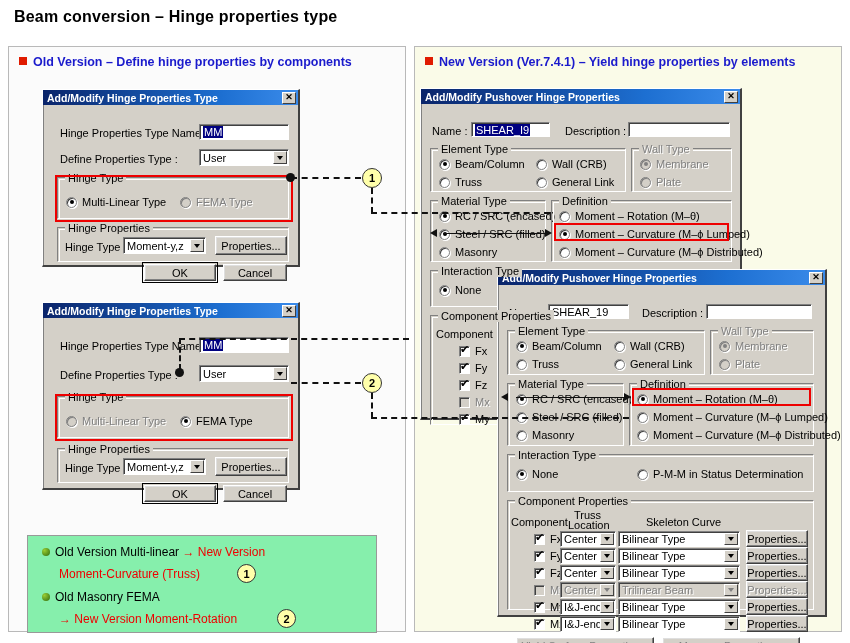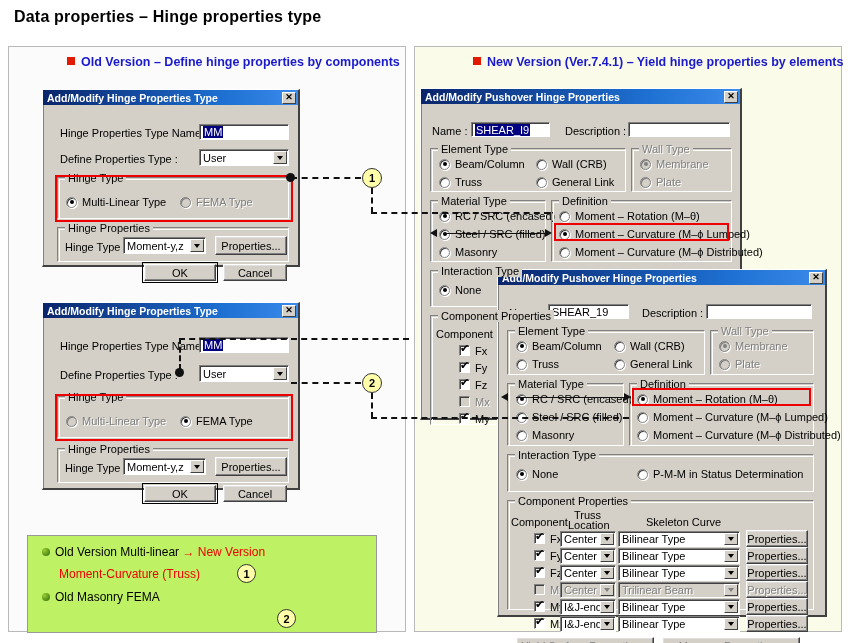--- a/index.html
+++ b/index.html
@@ -25,21 +25,20 @@
     border: 1px solid #b9b9b9;
     background: #fbfbfb;
   }
   #panel-old { left: 8px;  top: 46px; width: 398px; height: 586px; }
   #panel-new { left: 414px; top: 46px; width: 428px; height: 586px; background:#fafbe8; }
 
   .panel-head {
     position: absolute; left: 10px; top: 8px;
     font-size: 12.5px; font-weight: bold; color: #1a1acc;
     white-space: nowrap;
-    margin-left: 48px;
   }
   .panel-head .bullet {
     display:inline-block; width:8px; height:8px; background:#e01b00;
     margin-right:6px; vertical-align: 1px;
   }
 
   
   .dlg {
     position: absolute;
     background: #d4d0c8;
@@ -145,21 +144,21 @@
   }
   .radio .bx.on::after{
     content:""; position:absolute; left:2.5px; top:2.5px; width:4px;height:4px;
     border-radius:50%; background:#000;
   }
   .radio.dim { color:#808080; text-shadow:1px 1px 0 #fff; }
   .radio.dim .bx { background:#d4d0c8; box-shadow: inset 1px 1px 0 #808080, 1px 1px 0 #fff;}
   .radio.dim .bx.on::after{ background:#808080; }
 
   
-  .chk { position:absolute; display:flex; align-items:flex-start; white-space:nowrap; font-size:11px;padding-left:20px;}
+  .chk { position:absolute; display:flex; align-items:flex-end; white-space:nowrap; font-size:11px;padding-left:20px;}
   .chk .bx {
     width:11px;height:11px;background:#fff;
     border-top:1px solid #808080;border-left:1px solid #808080;
     border-right:1px solid #fff;border-bottom:1px solid #fff;
     box-shadow: inset 1px 1px 0 #404040;
     margin-right:5px; flex:none; position:relative;
   }
   .chk .bx.on::after{
     content:"\2714"; position:absolute; left:0px; top:-3px;
     font-size:11px; color:#000; line-height:1;
@@ -190,35 +189,35 @@
   .numcircle {
     position:absolute; width:19px; height:19px; border-radius:50%;
     background:#ffffaa; border:1px solid #333;
     display:flex; align-items:center; justify-content:center;
     font-size:11px; font-weight:bold; color:#000; z-index:10;
   }
 
   
   #legend {
     position:absolute; left:26px; top:534px; width:350px; height:98px;
-    background:#bef264; border:1px solid #999;
+    background:#86efac; border:1px solid #999;
   }
   #legend .li { position:absolute; font-size:12px; white-space:nowrap; }
   #legend .gbullet{
     display:inline-block;width:8px;height:8px;border-radius:50%;
     background:radial-gradient(circle at 30% 30%, #9acd32, #2e6b0e);
     margin-right:5px; vertical-align:0px;
   }
   .blk { color:#000; }
   .red { color:#ee0000; }
 </style>
 </head>
 <body>
 
-<div id="page-title">Data properties – Hinge properties type</div>
+<div id="page-title">Beam conversion – Hinge properties type</div>
 
 <div class="panel" id="panel-old">
   <div class="panel-head">
     <span class="bullet"></span><span>Old Version – Define hinge properties by components</span>
   </div>
 
   <div class="dlg" id="old-dlg-1" style="left:33px; top:42px; width:258px; height:178px;">
     <div class="dlg-title">
       <span class="tx">Add/Modify Hinge Properties Type</span>
       <span class="dlg-close">✕</span>
@@ -321,20 +320,23 @@
       <span class="gbullet"></span><span class="blk">Old Version Multi-linear</span>
       <span class="red">→ New Version</span>
     </div>
     <div class="li red" style="left:31px; top:31px;">
       <span>Moment-Curvature (Truss)</span>
     </div>
     <div class="numcircle" style="left:209px; top:28px;">1</div>
 
     <div class="li" style="left:14px; top:54px;">
       <span class="gbullet"></span><span class="blk">Old Masonry FEMA</span>
+    </div>
+    <div class="li red" style="left:31px; top:76px;">
+      <span>→ New Version Moment-Rotation</span>
     </div>
     <div class="numcircle" style="left:249px; top:73px;">2</div>
   </div>
 </div>
 
 <div class="panel" id="panel-new">
   <div class="panel-head">
     <span class="bullet"></span><span>New Version (Ver.7.4.1) – Yield hinge properties by elements</span>
   </div>
 

